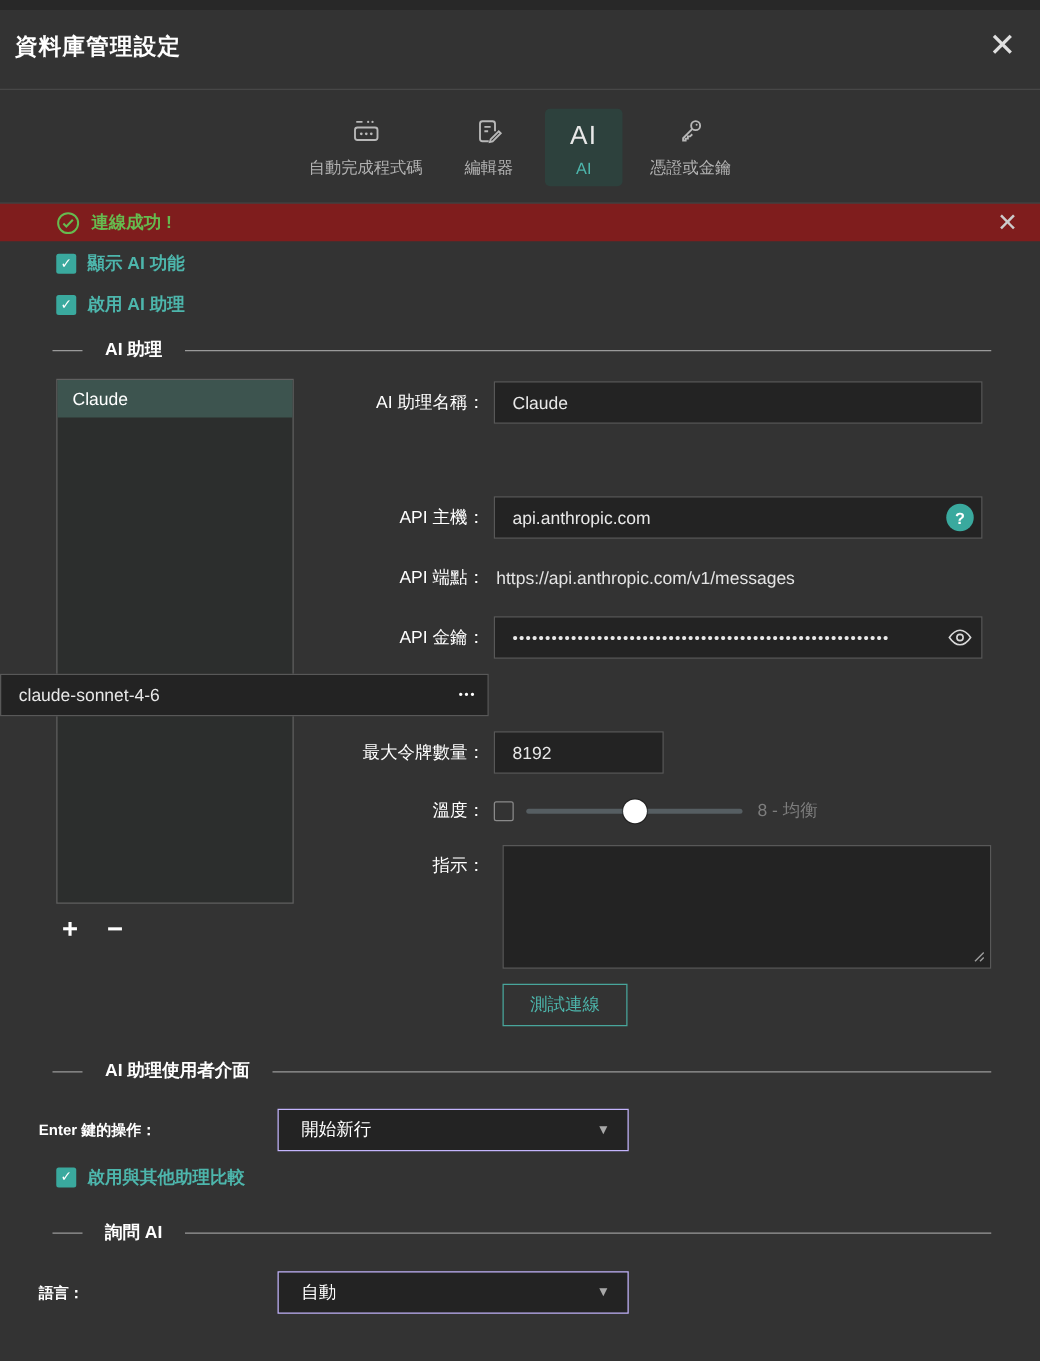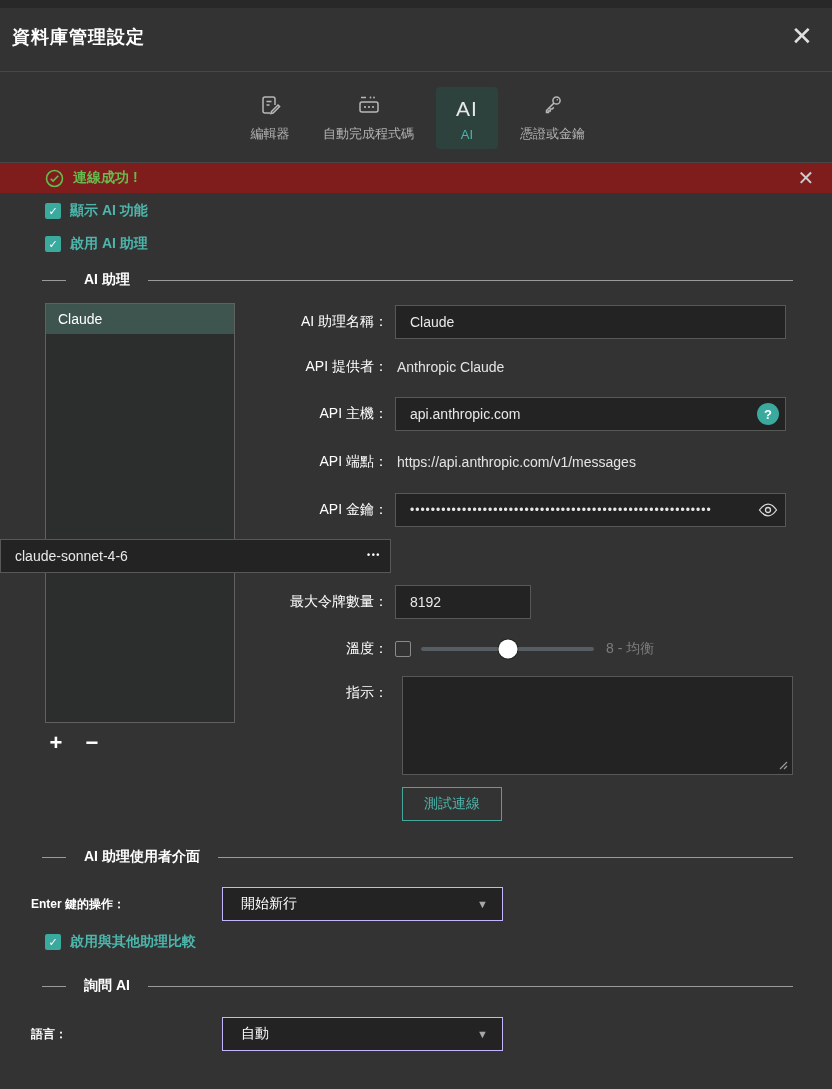--- a/index.html
+++ b/index.html
@@ -96,41 +96,41 @@
   <div class="top-strip"></div>
 
   <div class="header">
     <div class="title">資料庫管理設定</div>
     <div class="close-x">✕</div>
   </div>
 
   <div class="tabbar">
     <div class="tab">
       <span class="tab-icon">
-        <svg width="24" height="24" viewBox="0 0 24 24" fill="none" stroke="#b8b8b8" stroke-width="1.5">
-          <path d="M17 12 v-6 a2 2 0 0 0 -2 -2 h-8 a2 2 0 0 0 -2 2 v12 a2 2 0 0 0 2 2 h5"></path>
-          <path d="M8.5 8.5 h5 M8.5 12 h3"></path>
-          <path d="M13.5 18.5 L20 12 l1.6 1.6 L15.1 20.1 l-2.2 .5 z"></path>
-        </svg>
-      </span>
-      <span class="tab-label">編輯器</span>
-    </div>
-    <div class="tab">
-      <span class="tab-icon">
         <svg width="26" height="24" viewBox="0 0 26 24" fill="none" stroke="#b8b8b8" stroke-width="1.5">
           <path d="M5 4.5 h5"></path>
           <circle cx="14.5" cy="4.5" r="0.9" fill="#b8b8b8" stroke="none"></circle>
           <circle cx="18" cy="4.5" r="0.9" fill="#b8b8b8" stroke="none"></circle>
           <rect x="4" y="9" width="18" height="10" rx="2"></rect>
           <circle cx="9" cy="14" r="1.1" fill="#b8b8b8" stroke="none"></circle>
           <circle cx="13" cy="14" r="1.1" fill="#b8b8b8" stroke="none"></circle>
           <circle cx="17" cy="14" r="1.1" fill="#b8b8b8" stroke="none"></circle>
         </svg>
       </span>
       <span class="tab-label">自動完成程式碼</span>
+    </div>
+    <div class="tab">
+      <span class="tab-icon">
+        <svg width="24" height="24" viewBox="0 0 24 24" fill="none" stroke="#b8b8b8" stroke-width="1.5">
+          <path d="M17 12 v-6 a2 2 0 0 0 -2 -2 h-8 a2 2 0 0 0 -2 2 v12 a2 2 0 0 0 2 2 h5"></path>
+          <path d="M8.5 8.5 h5 M8.5 12 h3"></path>
+          <path d="M13.5 18.5 L20 12 l1.6 1.6 L15.1 20.1 l-2.2 .5 z"></path>
+        </svg>
+      </span>
+      <span class="tab-label">編輯器</span>
     </div>
     <div class="tab selected">
       <span class="tab-icon">
         <span class="ai-glyph">AI</span>
       </span>
       <span class="tab-label">AI</span>
     </div>
     <div class="tab">
       <span class="tab-icon">
         <svg width="24" height="24" viewBox="0 0 24 24" fill="none" stroke="#b8b8b8" stroke-width="1.5">
@@ -177,24 +177,20 @@
     <div class="lb">−</div>
   </div>
 
   <div class="frow" style="top:305px; height:34px;">
     <div class="flabel">AI 助理名稱：</div>
     <div class="fwrap">
       <input class="tinput" value="Claude" style="">
     </div>
   </div>
 
-  <div class="frow" style="top:357px; height:20px;">
-    <div class="flabel">API 提供者：</div>
-    <div class="static-val">Anthropic Claude</div>
-  </div>
 
   <div class="frow" style="top:397px; height:34px;">
     <div class="flabel">API 主機：</div>
     <div class="fwrap">
       <input class="tinput" value="api.anthropic.com" style="">
       <span class="help-badge">?</span>
     </div>
   </div>
 
   <div class="frow" style="top:452px; height:20px;">

